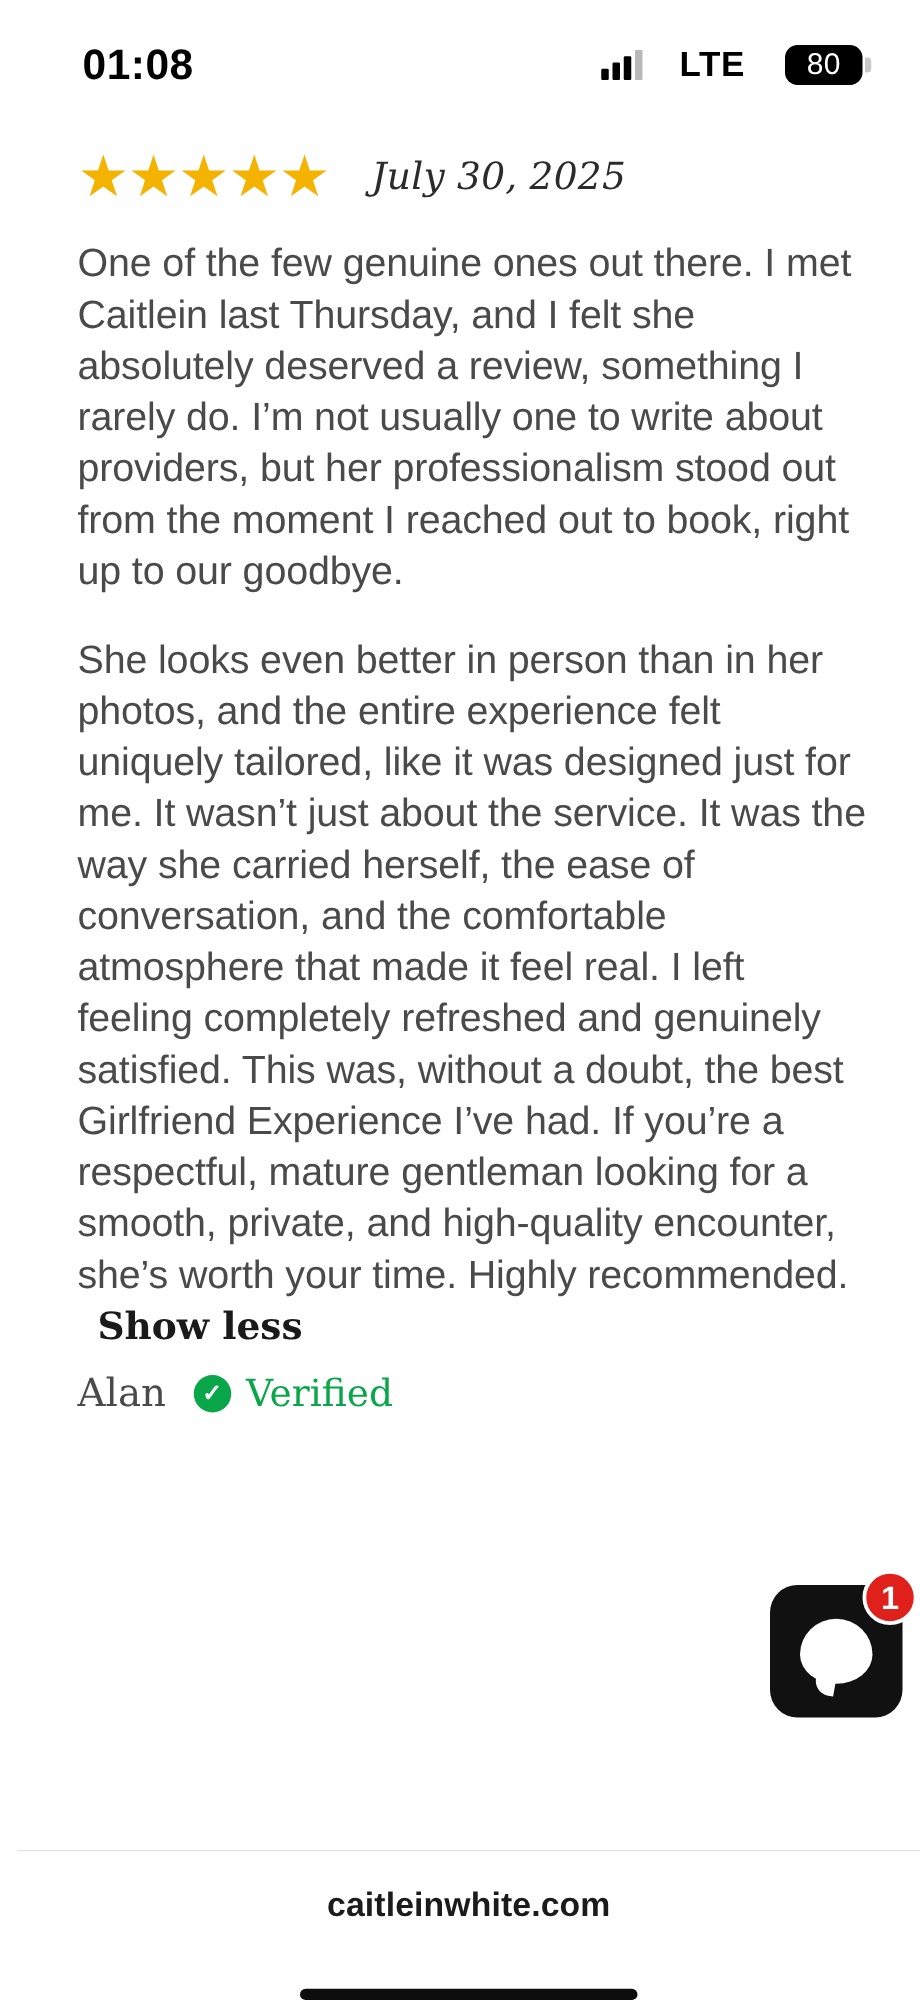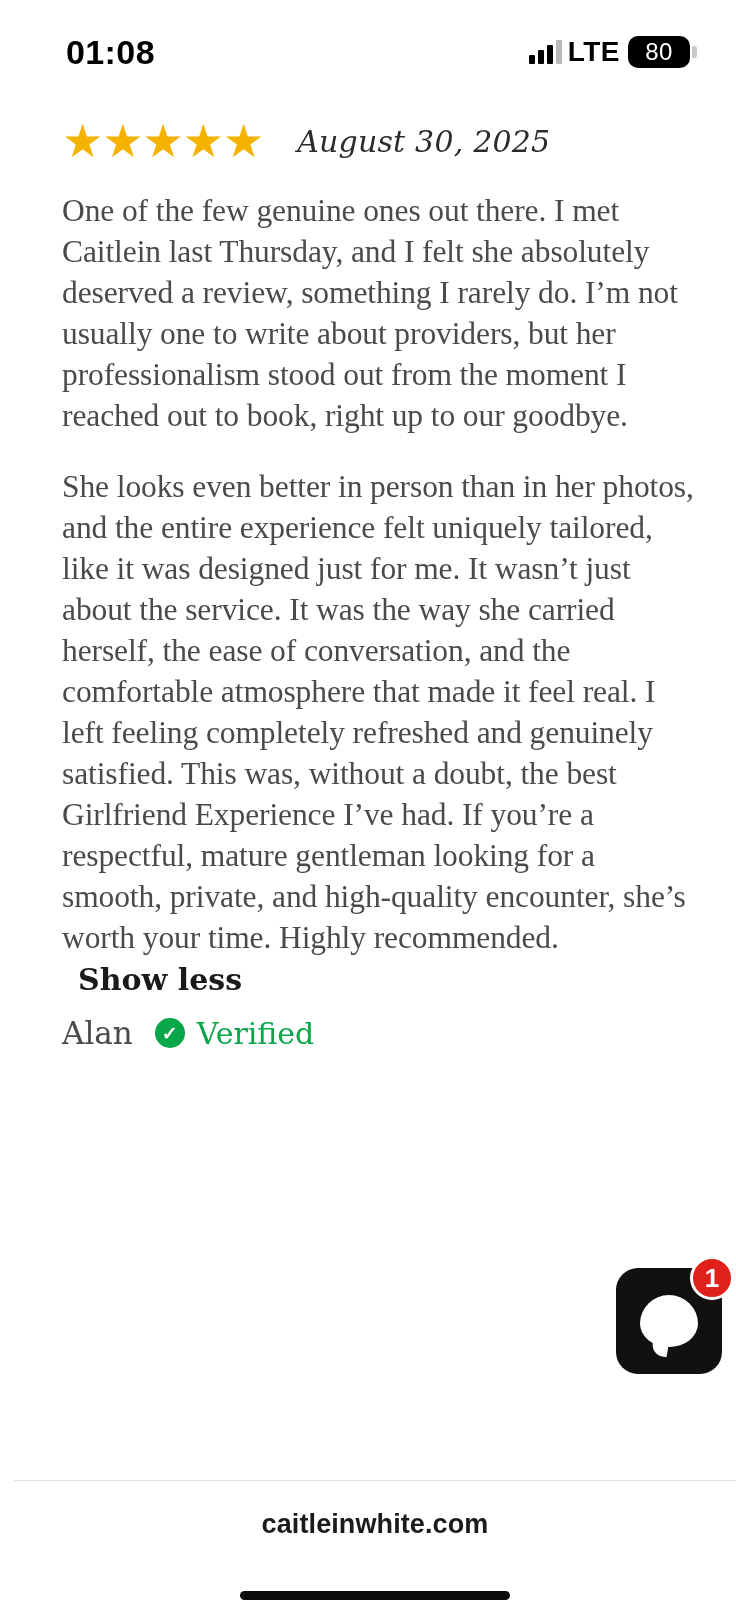--- a/index.html
+++ b/index.html
@@ -33,21 +33,21 @@
   .status-time {
     font-size: 34px;
     font-weight: 700;
     letter-spacing: 0.4px;
     color: #000;
     font-family: "Liberation Sans", sans-serif;
   }
   .status-right {
     display: flex;
     align-items: center;
-    gap: 4px;
+    gap: 28px;
   }
   .signal-bars {
     display: flex;
     align-items: flex-end;
     gap: 3px;
     height: 24px;
   }
   .signal-bars i {
     display: block;
     width: 6px;
@@ -118,21 +118,21 @@
   }
   .review-date {
     font-family: "DejaVu Serif", serif;
     font-style: italic;
     font-size: 30px;
     color: #2b2b2b;
     letter-spacing: 0.2px;
   }
   .review-body {
     margin-top: 26px;
-    font-family: Liberation Serif, serif;
+    font-family: Liberation Sans, sans-serif;
     font-size: 31.5px;
     line-height: 41px;
     color: #4a4a4a;
     letter-spacing: -0.1px;
   }
   .review-body p + p { margin-top: 30px; }
 
   .show-less {
     display: block;
     margin-top: 4px;
@@ -277,21 +277,21 @@
         <span class="battery-cap"></span>
       </span>
     </div>
   </div>
 
   <div class="content">
     <div class="review">
 
       <div class="review-head">
         <div class="stars">★★★★★</div>
-        <div class="review-date">August 30, 2025</div>
+        <div class="review-date">July 30, 2025</div>
       </div>
 
       <div class="review-body">
         <p>One of the few genuine ones out there. I met Caitlein last Thursday, and I felt she absolutely deserved a review, something I rarely do. I’m not usually one to write about providers, but her professionalism stood out from the moment I reached out to book, right up to our goodbye.</p>
         <p>She looks even better in person than in her photos, and the entire experience felt uniquely tailored, like it was designed just for me. It wasn’t just about the service. It was the way she carried herself, the ease of conversation, and the comfortable atmosphere that made it feel real. I left feeling completely refreshed and genuinely satisfied. This was, without a doubt, the best Girlfriend Experience I’ve had. If you’re a respectful, mature gentleman looking for a smooth, private, and high-quality encounter, she’s worth your time. Highly recommended.</p>
       </div>
 
       <button class="show-less">Show less</button>
 
       <div class="reviewer-row">

